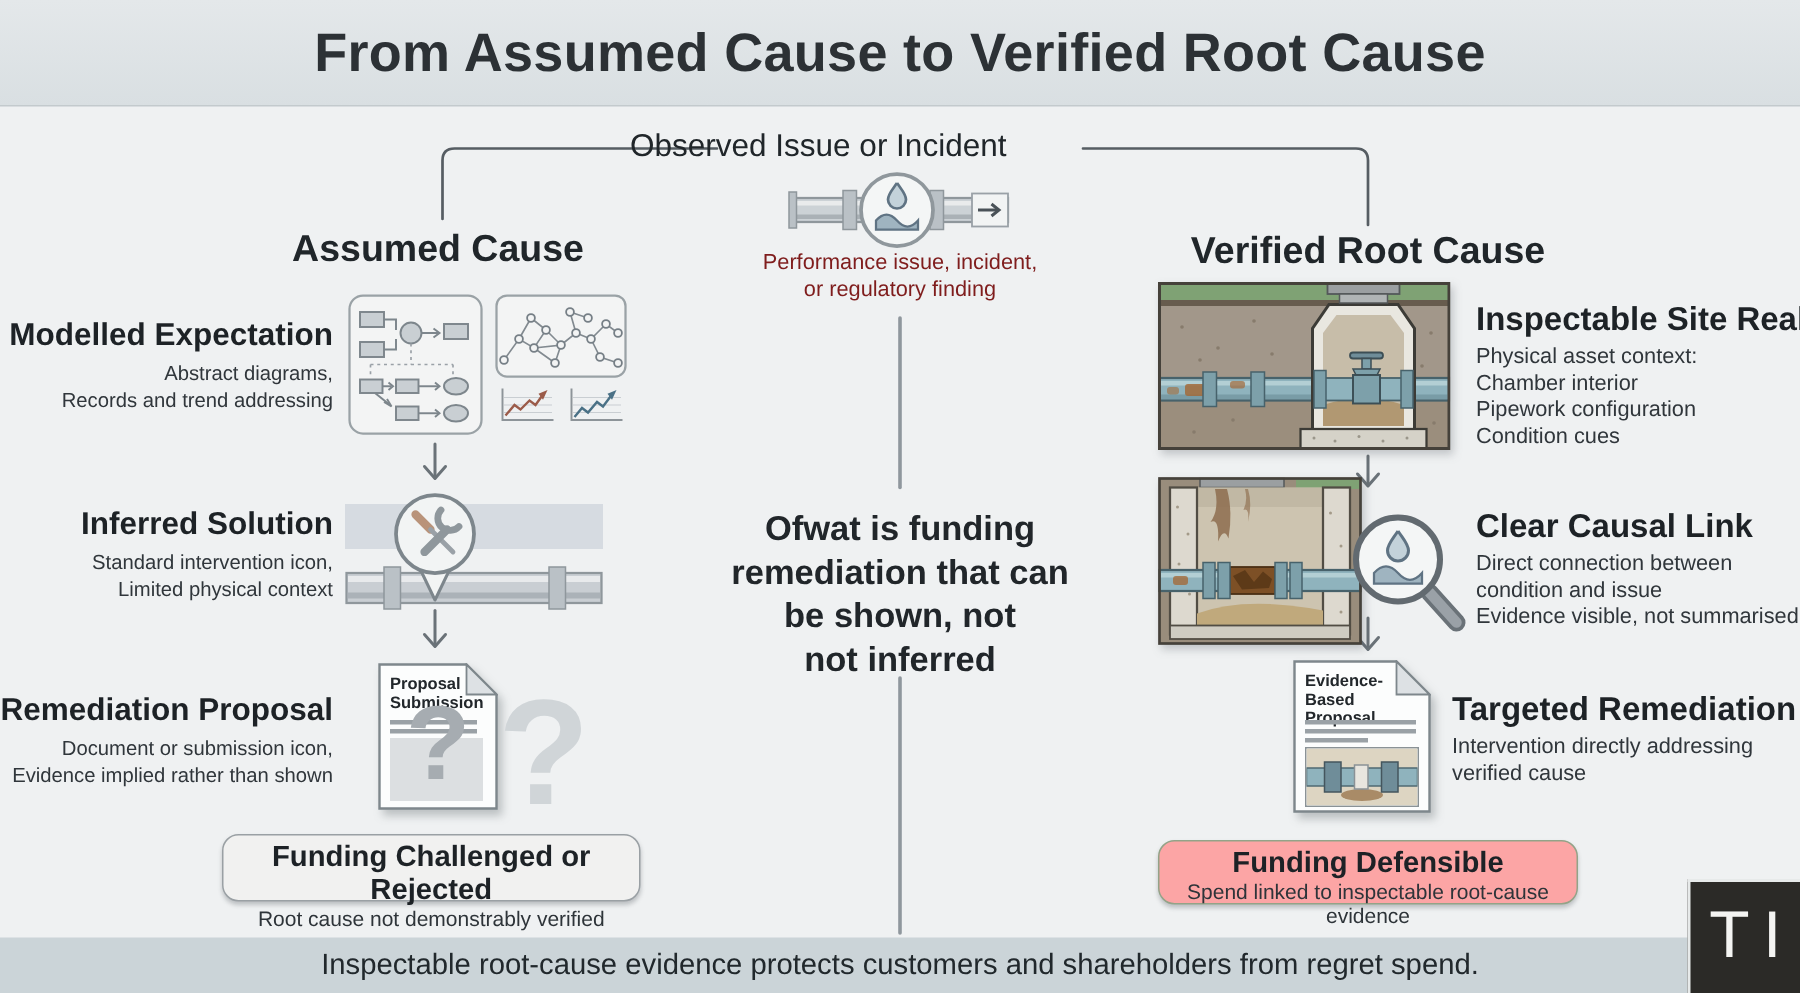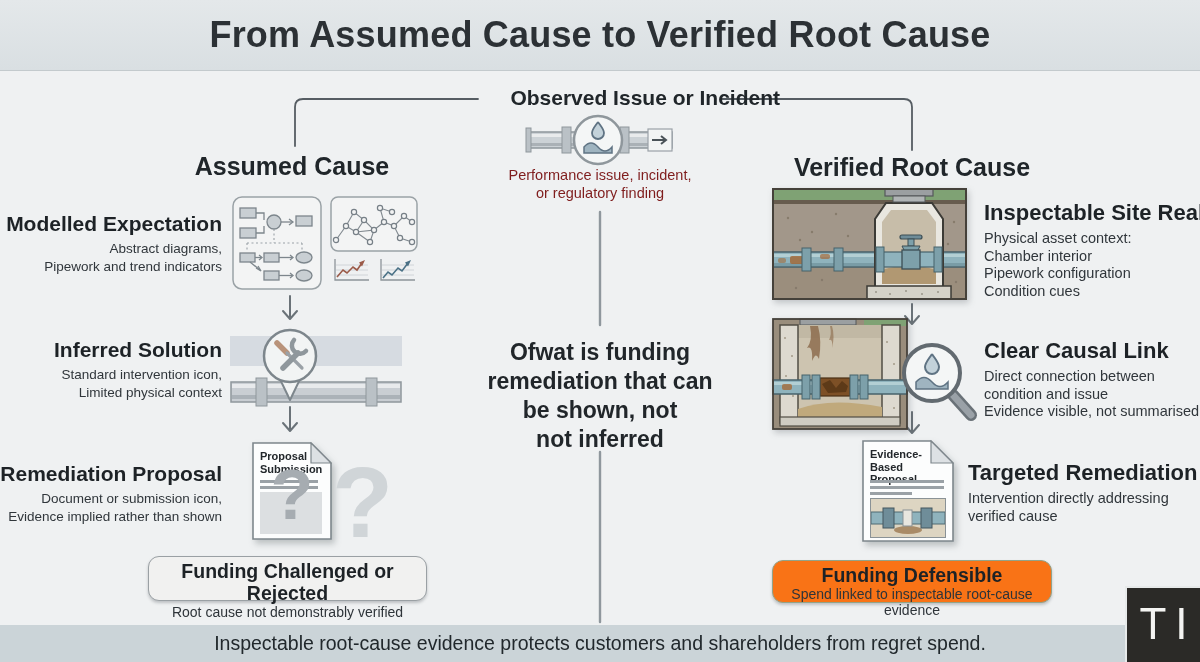--- a/index.html
+++ b/index.html
@@ -9,42 +9,42 @@
     font-family:"Liberation Sans",sans-serif;color:#23282c;
   }
   .overlay{position:absolute;left:0;top:0;width:1200px;height:662px;pointer-events:none;}
   .abs{position:absolute;}
   
   .topbar{position:absolute;left:0;top:0;width:1200px;height:70px;
     background:linear-gradient(#e4e8ea,#d9dfe2);border-bottom:1px solid #c3cacd;
     display:flex;align-items:center;justify-content:center;}
   .topbar h1{margin:0;font-size:36px;font-weight:600;letter-spacing:.2px;color:#2c3135;}
   
-  .obs-heading{position:absolute;left:420px;top:86px;width:360px;text-align:right;
-    font-size:21px;font-weight:700;color:#20262a;}
+  .obs-heading{position:absolute;left:420px;top:86px;width:360px;text-align:left;
+    font-size:21px;font-weight:400;color:#20262a;}
   .obs-caption{position:absolute;left:460px;top:166px;width:280px;text-align:center;
     font-size:14.5px;line-height:18px;color:#7f1d1d;}
   
   .col-heading{position:absolute;margin:0;font-size:25px;font-weight:600;color:#20262a;
     width:260px;text-align:center;}
   .col-heading.left{left:162px;top:152px;}
   .col-heading.right{left:782px;top:153px;}
   
   .ltext{position:absolute;right:978px;text-align:right;}
   .rtext{position:absolute;left:984px;text-align:left;}
   .steptitle{font-size:21px;font-weight:700;color:#1d2226;margin:0 0 4px 0;white-space:nowrap;}
   .stepline{font-size:13.5px;line-height:17.5px;color:#30363b;white-space:nowrap;}
   
   .ofwat{position:absolute;left:440px;top:338px;width:320px;text-align:center;
     font-size:23px;line-height:29px;font-weight:600;color:#21262a;}
   
   .outcome{position:absolute;border-radius:11px;text-align:center;
     box-shadow:0 2px 3px rgba(60,70,75,.28);padding-top:3px;box-sizing:border-box;}
   .outcome.neutral{left:148px;top:556px;width:279px;height:45px;background:#f1f1f0;border:1.5px solid #9aa0a4;}
-  .outcome.green{left:772px;top:560px;width:280px;height:43px;background:#f97316;border:1.5px solid #93a388;}
+  .outcome.green{left:772px;top:560px;width:280px;height:43px;background:#fca5a5;border:1.5px solid #93a388;}
   .outcome-title{font-size:19.5px;font-weight:600;color:#1d2226;line-height:22px;}
   .outcome-sub{font-size:14px;color:#2e3439;line-height:16px;text-align:center;}
   
   .footbar{position:absolute;left:0;top:625px;width:1200px;height:37px;background:#cbd4d8;
     display:flex;align-items:center;justify-content:center;}
   .footbar div{font-size:19.5px;color:#21282c;}
   
   .logo{position:absolute;right:0;bottom:0;width:75px;height:76px;background:#2b2a27;
     border-left:2px solid #e7eaea;border-top:2px solid #e7eaea;box-sizing:border-box;
     display:flex;align-items:center;justify-content:center;}
@@ -110,21 +110,21 @@
     <div>Performance issue, incident,</div>
     <div>or regulatory finding</div>
   </div>
 
   <h2 class="col-heading left">Assumed Cause</h2>
   <h2 class="col-heading right">Verified Root Cause</h2>
 
   <div class="ltext" style="top:212px">
     <div class="steptitle">Modelled Expectation</div>
     <div class="stepline">Abstract diagrams,</div>
-    <div class="stepline">Pipework and trend indicators</div>
+    <div class="stepline">Records and trend addressing</div>
   </div>
 
   <svg class="abs" style="left:232px;top:196px" width="90" height="94" viewBox="0 0 90 94">
     <rect x="1" y="1" width="88" height="92" rx="9" fill="#f3f4f4" stroke="#9aa2a6" stroke-width="1.5"></rect>
     <g fill="#c9cfd3" stroke="#7d868c" stroke-width="1.3">
       <rect x="8" y="12" width="16" height="10"></rect>
         <rect x="8" y="32" width="16" height="10"></rect>
       <rect x="64" y="20" width="16" height="10"></rect>
       <circle cx="42" cy="26" r="7"></circle>
       <rect x="8" y="57" width="15" height="9"></rect>

